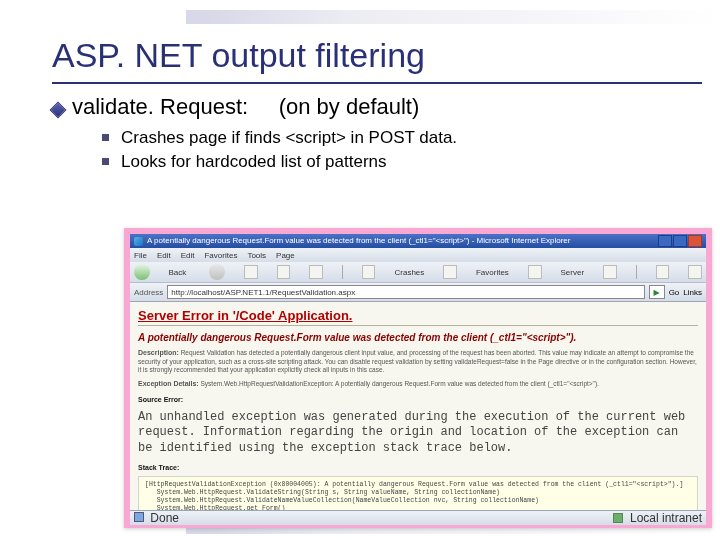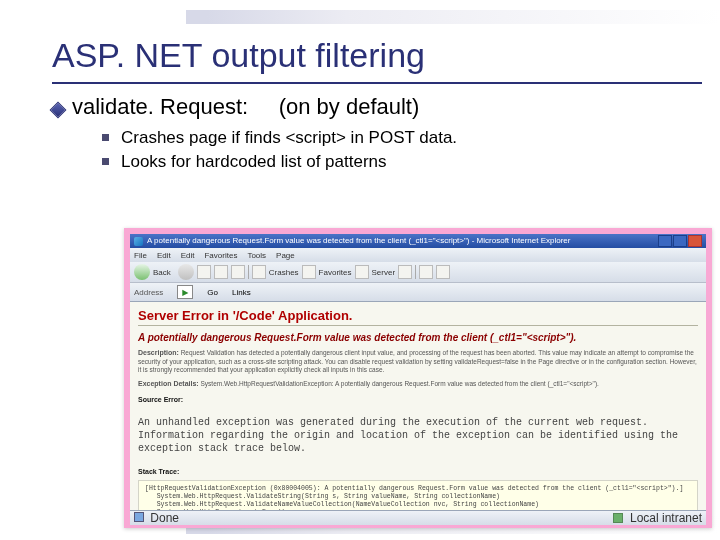--- a/index.html
+++ b/index.html
@@ -128,40 +128,40 @@
     padding: 0 4px;
     gap: 10px;
   }
   .menubar span { white-space: nowrap; }
 
   .toolbar {
     height: 20px;
     background: linear-gradient(to bottom, #eef2f7, #d6dde8);
     display: flex;
     align-items: center;
-    gap: 3px;
+    gap: 19px;
     padding: 0 4px;
     font-size: 8px;
     color: #333;
     border-bottom: 1px solid #b7becb;
   }
   .toolbar .navbtn {
     width: 16px; height: 16px; background: linear-gradient(to bottom,#e6f5e6,#7ac070); border-radius: 50%; display: inline-block;
   }
   .toolbar .navlabel { margin-right: 4px; }
   .toolbar .tbtn {
     width: 12px; height: 12px; border: 1px solid #bbb; background: #f4f4f0; display: inline-block;
   }
 
   .addressbar {
     height: 18px;
     background: linear-gradient(to bottom, #eef2f7, #d6dde8);
     display: flex;
     align-items: center;
-    gap: 14px;
+    gap: 4px;
     padding: 0 4px;
     font-size: 8px;
     border-bottom: 1px solid #9aa6b8;
   }
   .addressbar .addrlabel { color: #555; }
   .addressbar .addrbox {
     flex: 1;
     height: 12px;
     background: #fff;
     border: 1px solid #888;
@@ -183,20 +183,21 @@
     overflow: hidden;
     padding: 0 8px;
     color: #111;
   }
   .page .h1 {
     color: #b00000;
     font-family: Verdana, sans-serif;
     font-size: 13px;
     font-weight: bold;
     margin: 6px 0 1px 0;
+    text-decoration: underline;
   }
   .page hr {
     border: none;
     border-top: 1px solid #b3b3a0;
     margin: 2px 0 6px 0;
   }
   .page .h2 {
     font-family: Verdana, sans-serif;
     font-size: 10px;
     font-style: italic;
@@ -224,23 +225,23 @@
     padding: 4px 6px;
     font-family: Consolas, "Courier New", monospace;
     font-size: 6.5px;
     line-height: 1.25;
     color: #444;
     white-space: pre;
     overflow: hidden;
   }
   .page .stub {
     font-family: Consolas, "Courier New", monospace;
-    font-size: 10px;
+    font-size: 12px;
     color: #444;
-    margin: 12px 0;
+    margin: 6px 0;
     line-height: 1.3;
   }
 
   .statusbar {
     height: 14px;
     background: linear-gradient(to bottom, #eef2f7, #d6dde8);
     display: flex;
     align-items: center;
     justify-content: space-between;
     padding: 0 4px;
@@ -310,20 +311,23 @@
     <span class="tbtn"></span>
     <span>Server</span>
     <span class="tbtn"></span>
     <span style="border-left:1px solid #aaa;height:14px"></span>
     <span class="tbtn"></span>
     <span class="tbtn"></span>
   </div>
 
   <div class="addressbar">
     <span class="addrlabel">Address</span>
+    <div class="addrbox">
+      <span>http://localhost/ASP.NET1.1/RequestValidation.aspx</span>
+    </div>
     <span class="gobtn">▶</span>
     <span>Go</span>
     <span>Links</span>
   </div>
 
   <div class="page">
     <div class="h1">Server Error in '/Code' Application.</div>
     <hr>
     <div class="h2">A potentially dangerous Request.Form value was detected from the client (_ctl1="&lt;script&gt;").</div>
 

